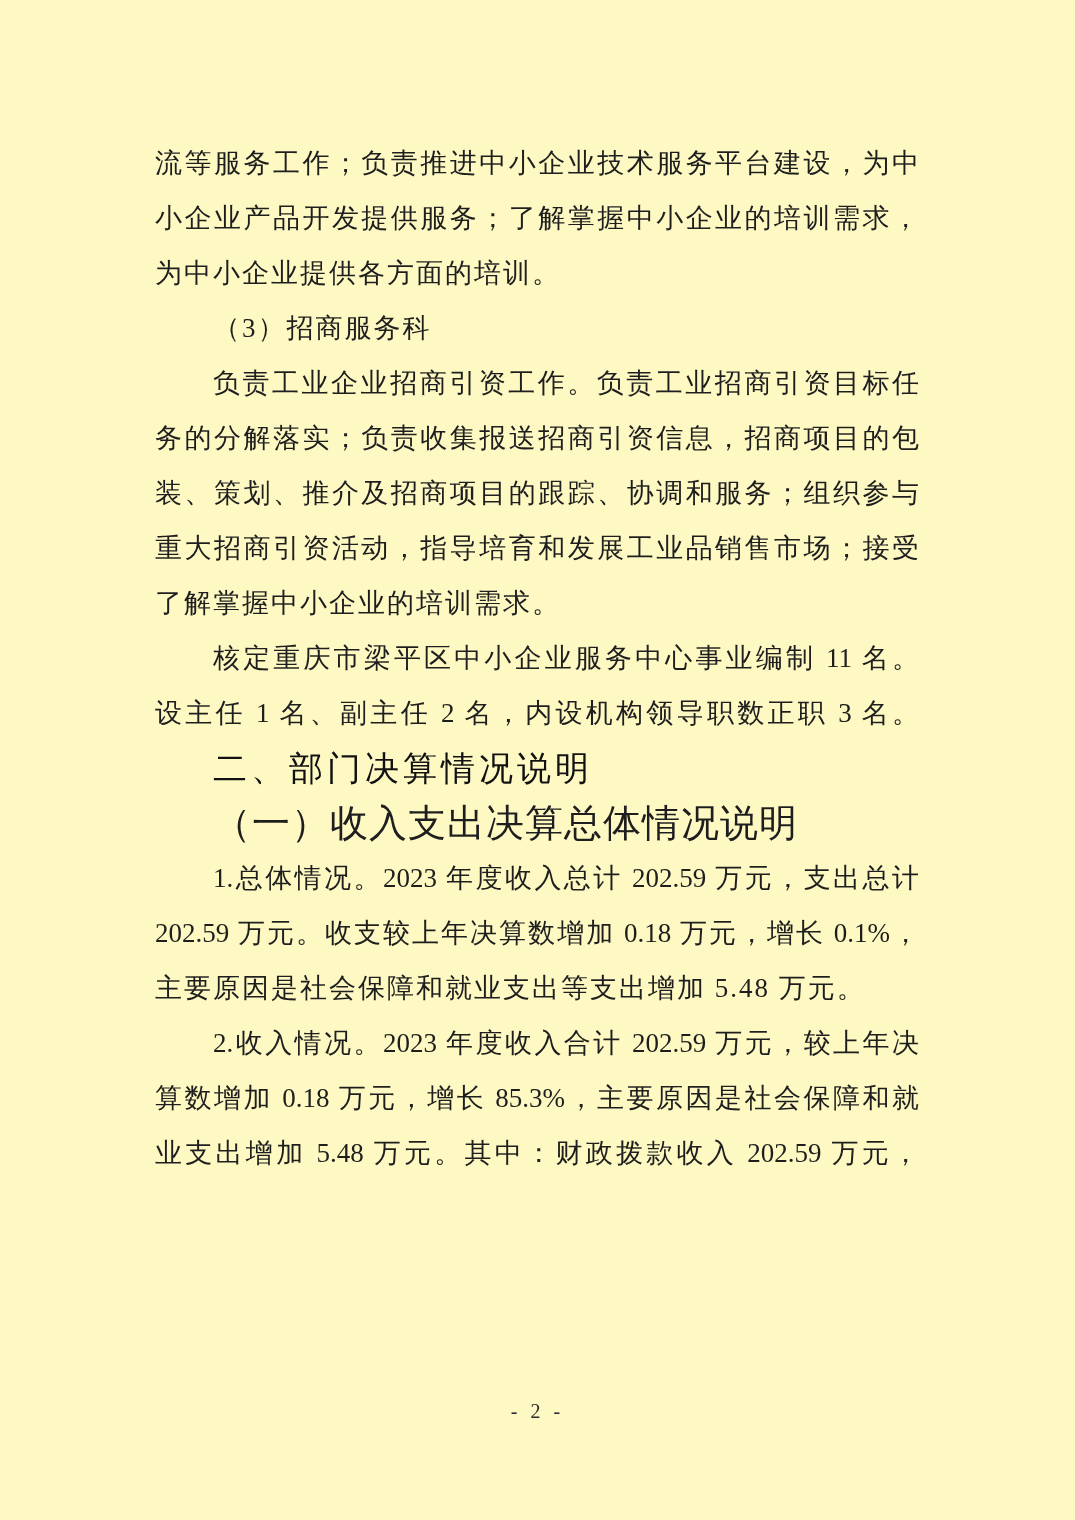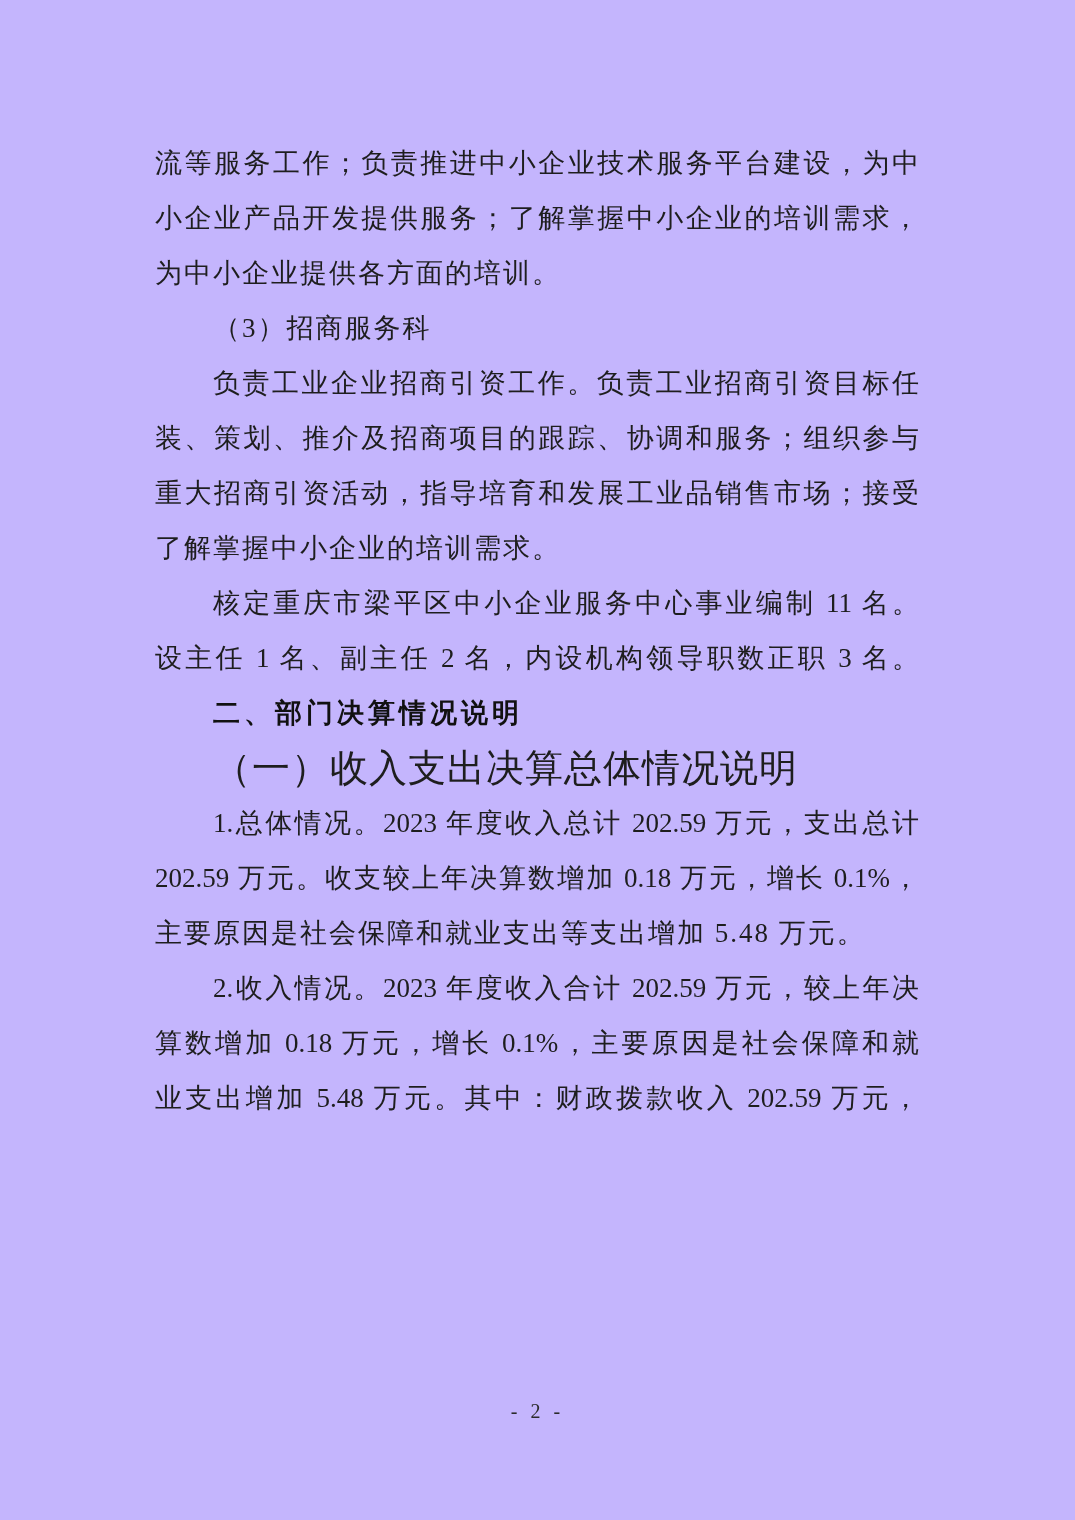--- a/index.html
+++ b/index.html
@@ -5,21 +5,21 @@
   html, body {
     margin: 0;
     padding: 0;
     background: #e9e9e9;
   }
   .page {
     position: relative;
     width: 1075px;
     height: 1520px;
     margin: 0 auto;
-    background: #c4b5fd;
+    background: #fef9c3;
     overflow: hidden;
     font-family: "Liberation Serif", "DejaVu Serif", serif;
     color: #1e1e1e;
   }
   .content {
     position: absolute;
     left: 155px;
     top: 136px;
     width: 764px;
   }
@@ -35,22 +35,22 @@
   }
   .line.fill {
     text-align: justify;
     text-align-last: justify;
   }
   .line.indent {
     text-indent: 58px;
   }
   .line.h1 {
     font-family: "Liberation Sans", "DejaVu Sans", sans-serif;
-    font-weight: 700;
-    font-size: 27px;
+    font-weight: 400;
+    font-size: 34px;
     letter-spacing: 4px;
     color: #111111;
   }
   .line.h2 {
     font-size: 38px;
     letter-spacing: 1px;
   }
   .page-number {
     position: absolute;
     left: 0;
@@ -65,28 +65,29 @@
 </head>
 <body>
 
 <div class="page">
   <div class="content">
       <div class="line fill">流等服务工作；负责推进中小企业技术服务平台建设，为中</div>
       <div class="line fill">小企业产品开发提供服务；了解掌握中小企业的培训需求，</div>
       <div class="line nofill">为中小企业提供各方面的培训。</div>
       <div class="line nofill indent">（3）招商服务科</div>
       <div class="line fill indent">负责工业企业招商引资工作。负责工业招商引资目标任</div>
+      <div class="line fill">务的分解落实；负责收集报送招商引资信息，招商项目的包</div>
       <div class="line fill">装、策划、推介及招商项目的跟踪、协调和服务；组织参与</div>
       <div class="line fill">重大招商引资活动，指导培育和发展工业品销售市场；接受</div>
       <div class="line nofill">了解掌握中小企业的培训需求。</div>
       <div class="line fill indent">核定重庆市梁平区中小企业服务中心事业编制 11 名。</div>
       <div class="line fill">设主任 1 名、副主任 2 名，内设机构领导职数正职 3 名。</div>
       <div class="line nofill indent h1">二、部门决算情况说明</div>
       <div class="line nofill indent h2">（一）收入支出决算总体情况说明</div>
       <div class="line fill indent">1.总体情况。2023 年度收入总计 202.59 万元，支出总计</div>
       <div class="line fill">202.59 万元。收支较上年决算数增加 0.18 万元，增长 0.1%，</div>
       <div class="line nofill">主要原因是社会保障和就业支出等支出增加 5.48 万元。</div>
       <div class="line fill indent">2.收入情况。2023 年度收入合计 202.59 万元，较上年决</div>
-      <div class="line fill">算数增加 0.18 万元，增长 0.1%，主要原因是社会保障和就</div>
+      <div class="line fill">算数增加 0.18 万元，增长 85.3%，主要原因是社会保障和就</div>
       <div class="line fill">业支出增加 5.48 万元。其中：财政拨款收入 202.59 万元，</div>
     </div>
   <div class="page-number">- 2 -</div>
 </div>
 
 </body></html>

